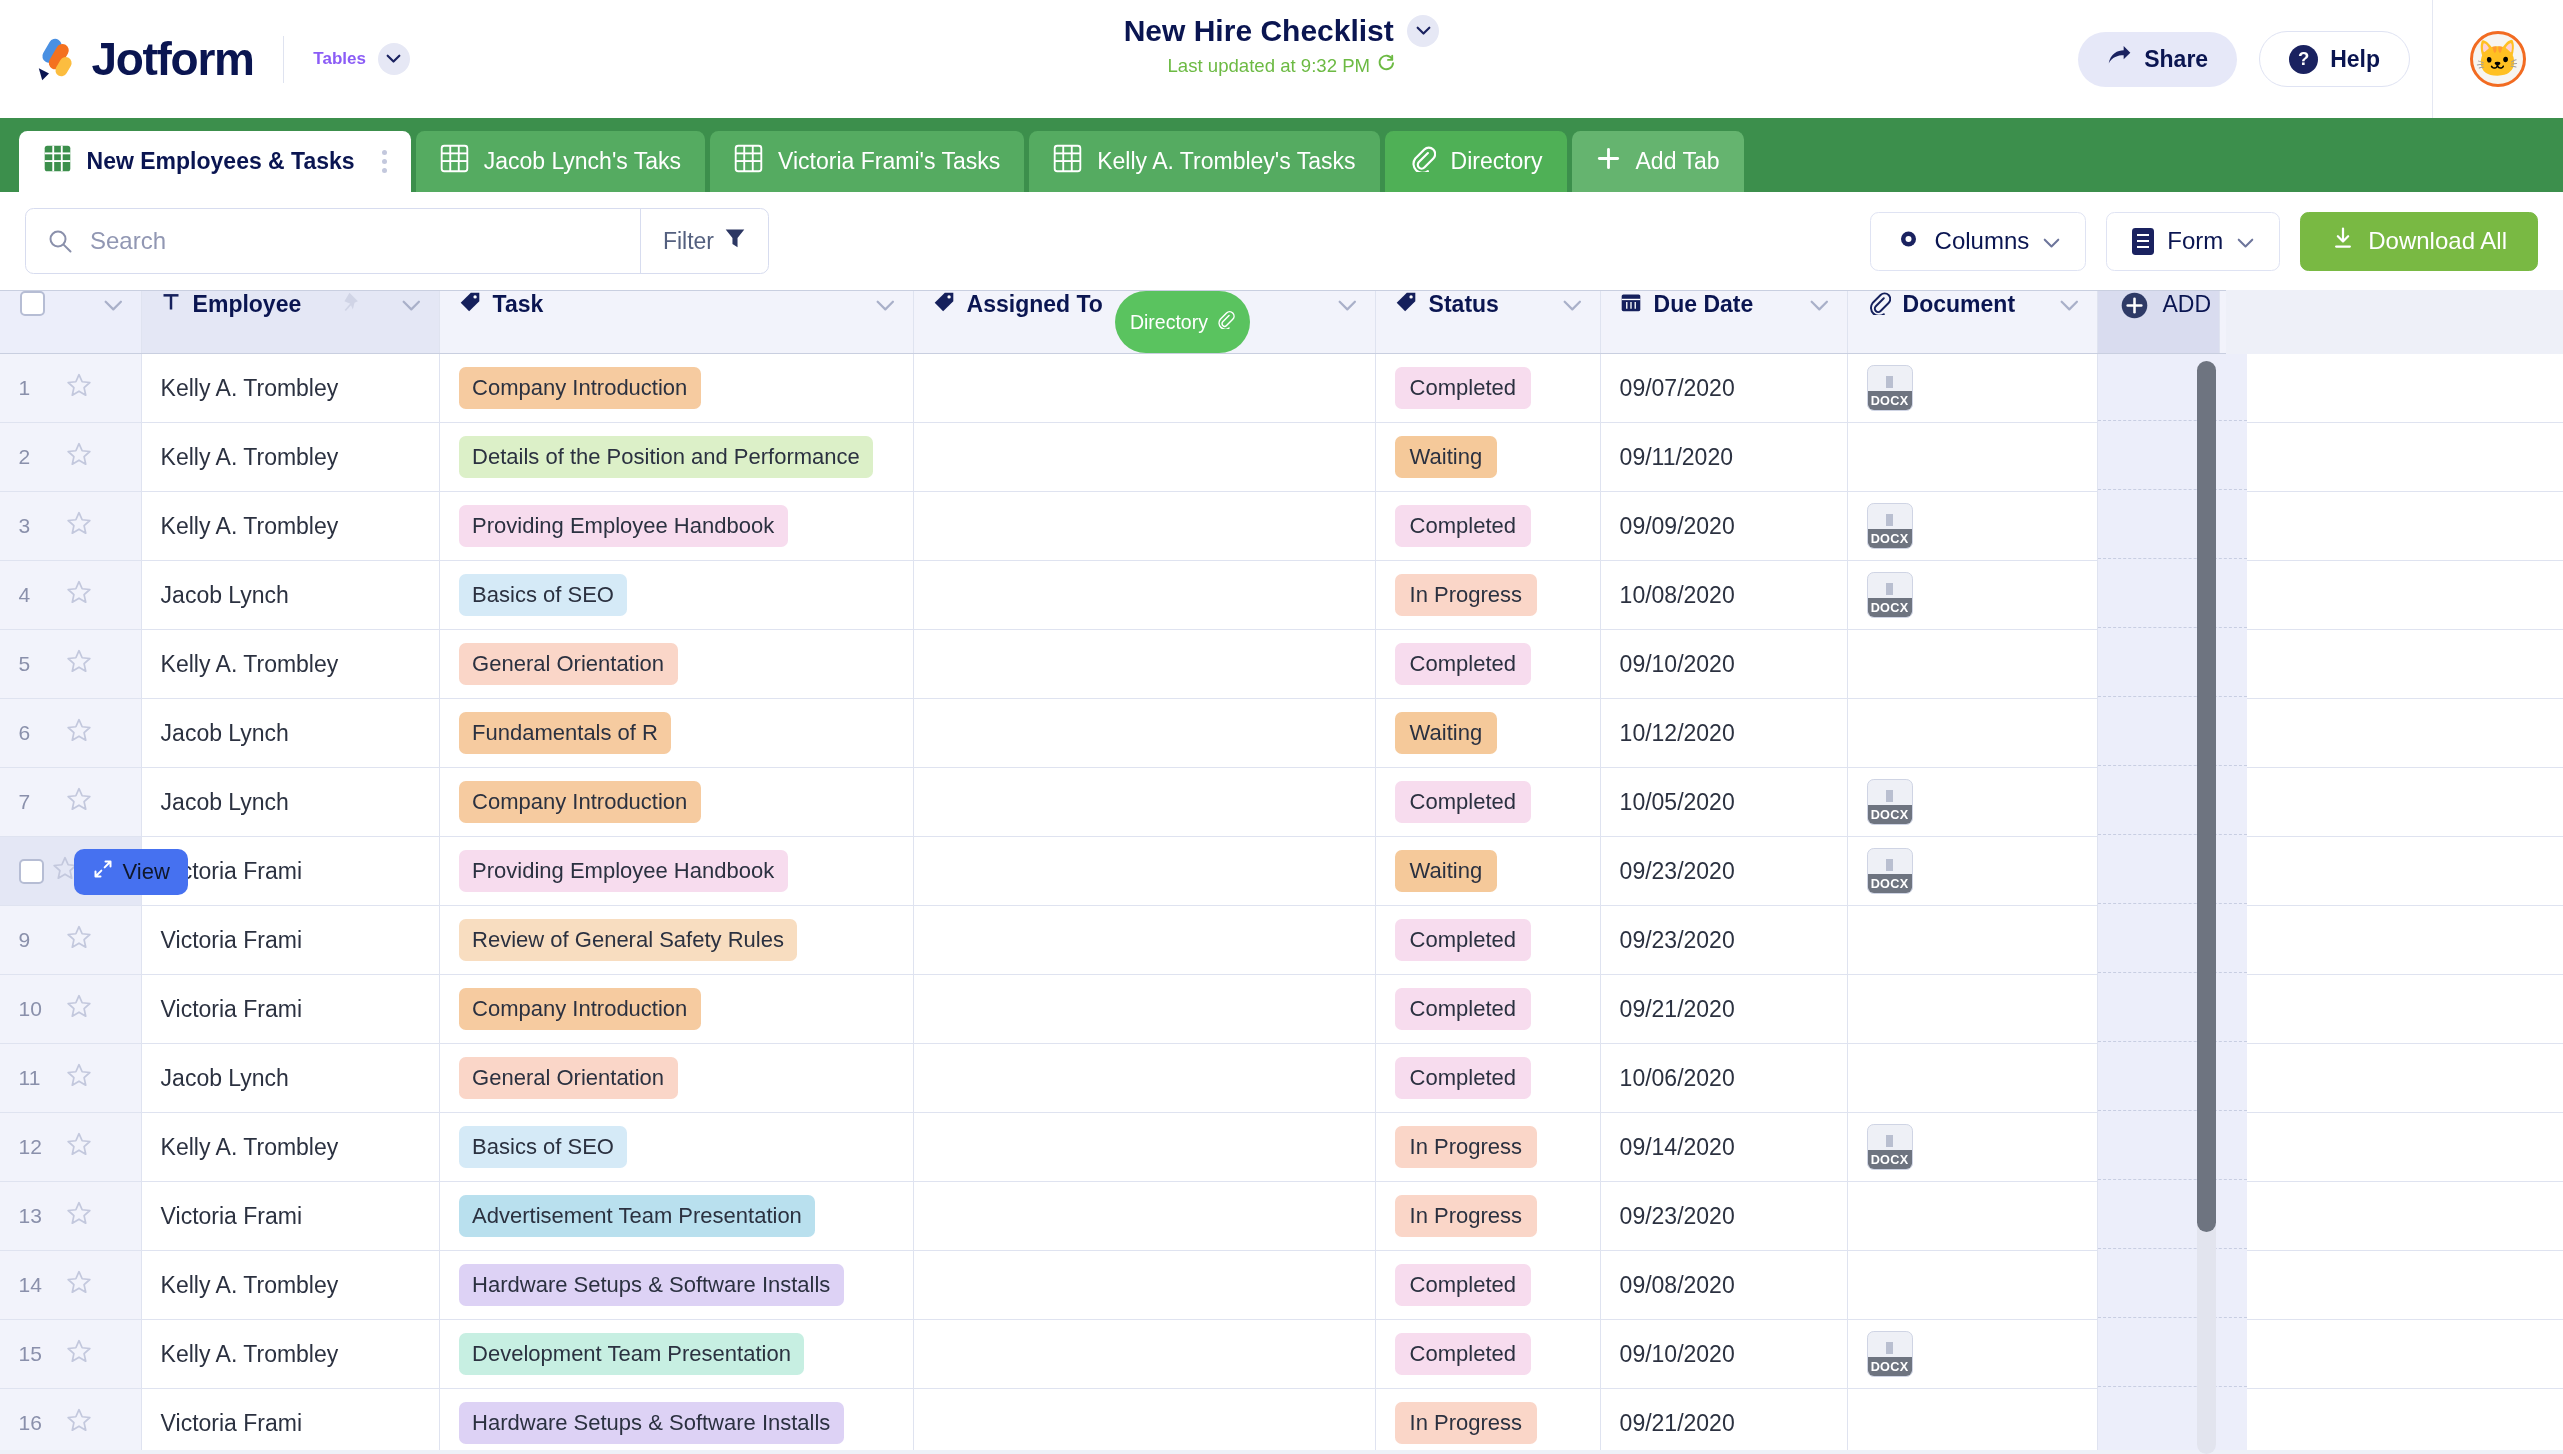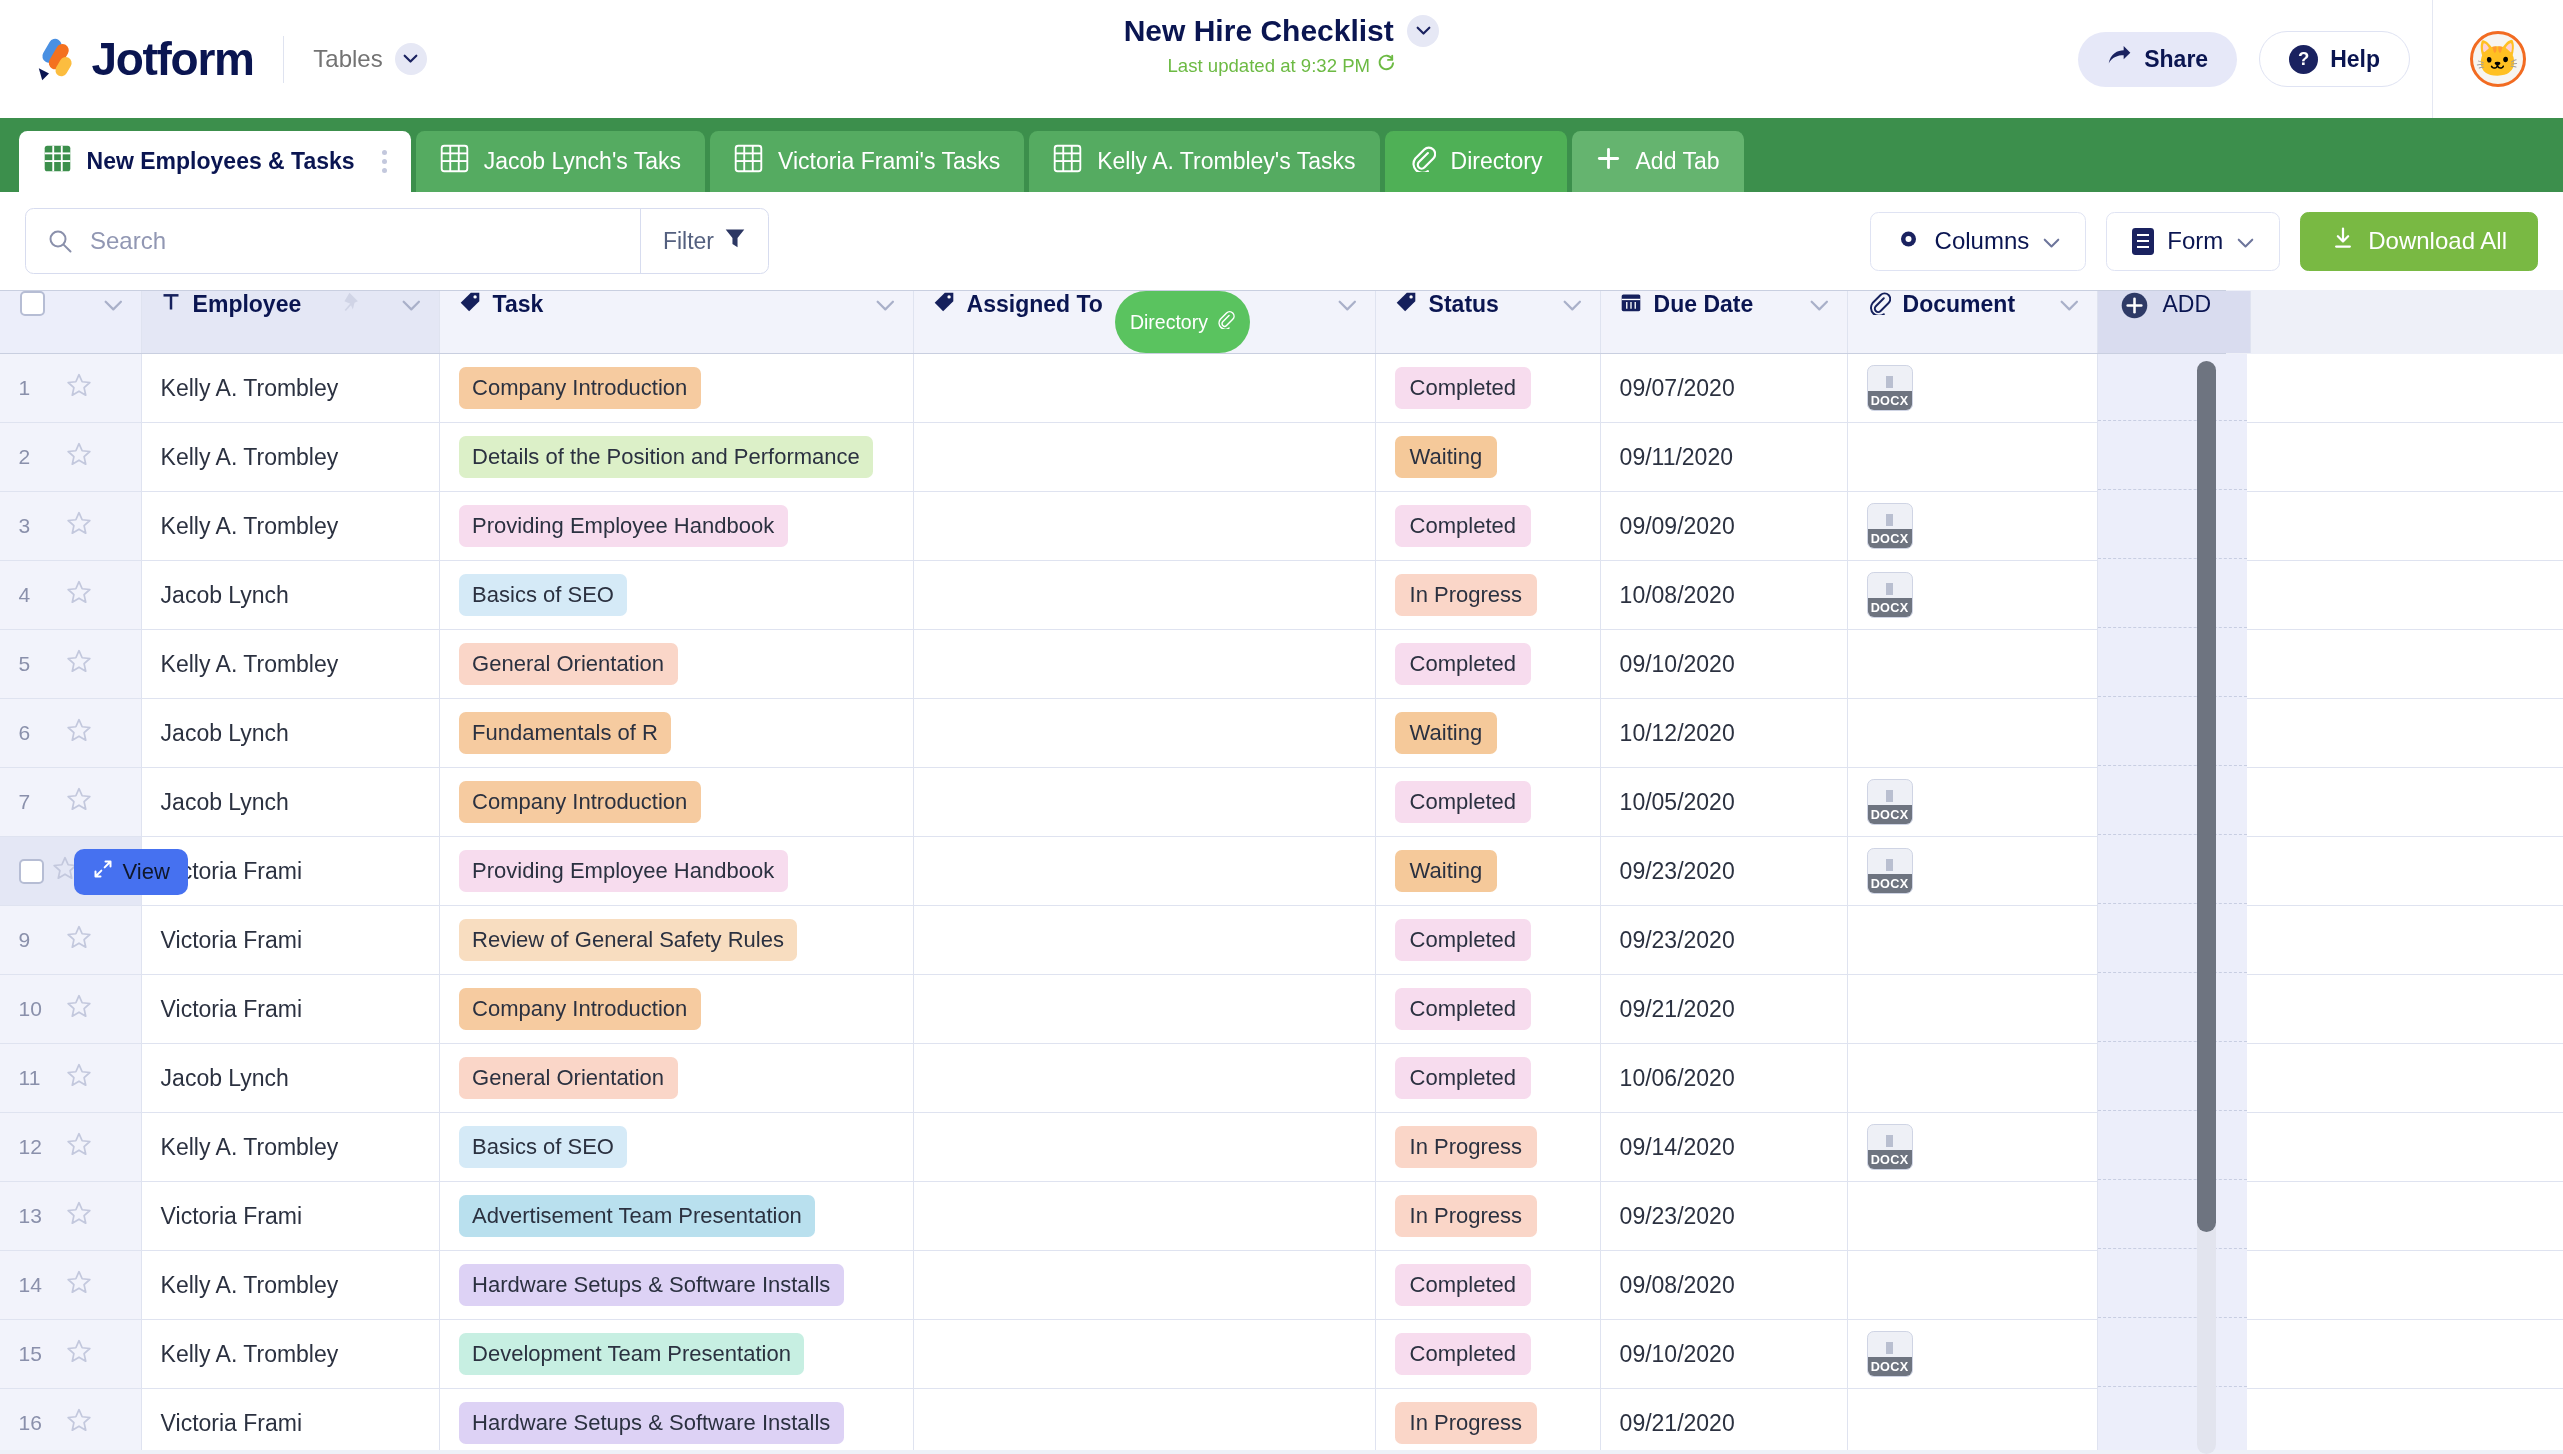--- a/index.html
+++ b/index.html
@@ -13,21 +13,21 @@
   
   .header {
     height: 118px; background: #fff; display: flex; align-items: center;
     position: relative; padding: 0 0 0 32px;
   }
   .brand { display: flex; align-items: center; gap: 0; }
   .logo-mark { width: 46px; height: 46px; position: relative; margin-right: 13.5px; }
   .logo-word { font-size: 46px; font-weight: 700; color: #0a1551; letter-spacing: -1.3px; }
   .divider-v { width: 1.7px; height: 47px; background: #dfe3f0; margin: 0 29px; }
   .tables-menu { display: flex; align-items: center; gap: 12px; cursor: pointer; }
-  .tables-menu .lbl { font-size: 24px; color: #737373; font-weight: 400; }
+  .tables-menu .lbl { font-size: 17px; color: #8b5cf6; font-weight: 700; }
   .chev-pill {
     width: 32px; height: 32px; border-radius: 50%; background: #e6e8f5;
     display: flex; align-items: center; justify-content: center;
   }
   .title-block {
     position: absolute; left: 0; right: 0; top: 13.5px; text-align: center;
     pointer-events: none;
   }
   .title-row {
     display: inline-flex; align-items: center; gap: 13.5px; pointer-events: auto;
@@ -133,21 +133,21 @@
     border-right: 1.7px solid #dfe3f0; background: #f2f3fb; position: relative;
   }
   .th.sel { width: 142px; background: #eceefa; justify-content: flex-start; gap: 22px; padding-left: 20px; }
   .th.employee { width: 298px; background: #e4e7f5; }
   .th.task { width: 474px; }
   .th.assigned { width: 462px; }
   .th.status { width: 225px; }
   .th.due { width: 247px; }
   .th.doc { width: 250px; }
   .th.add {
-    width: 153px; background: #d9dcef; gap: 13.5px; font-weight: 400;
+    width: 122px; background: #d9dcef; gap: 13.5px; font-weight: 400;
     justify-content: flex-start; padding-left: 22px;
   }
   .th .caret { margin-left: auto; color: #a9b0c9; }
   .chip-directory {
     background: #5ac35f; color: #fff; border-radius: 34px; padding: 6.8px 15px;
     font-size: 19.5px; font-weight: 400; display: flex; align-items: center; gap: 8.5px;
   }
   .pin { margin-left: auto; opacity: .45; }
 
   .tbody { overflow: hidden; height: 1096px; position: relative; background: #fff; }

